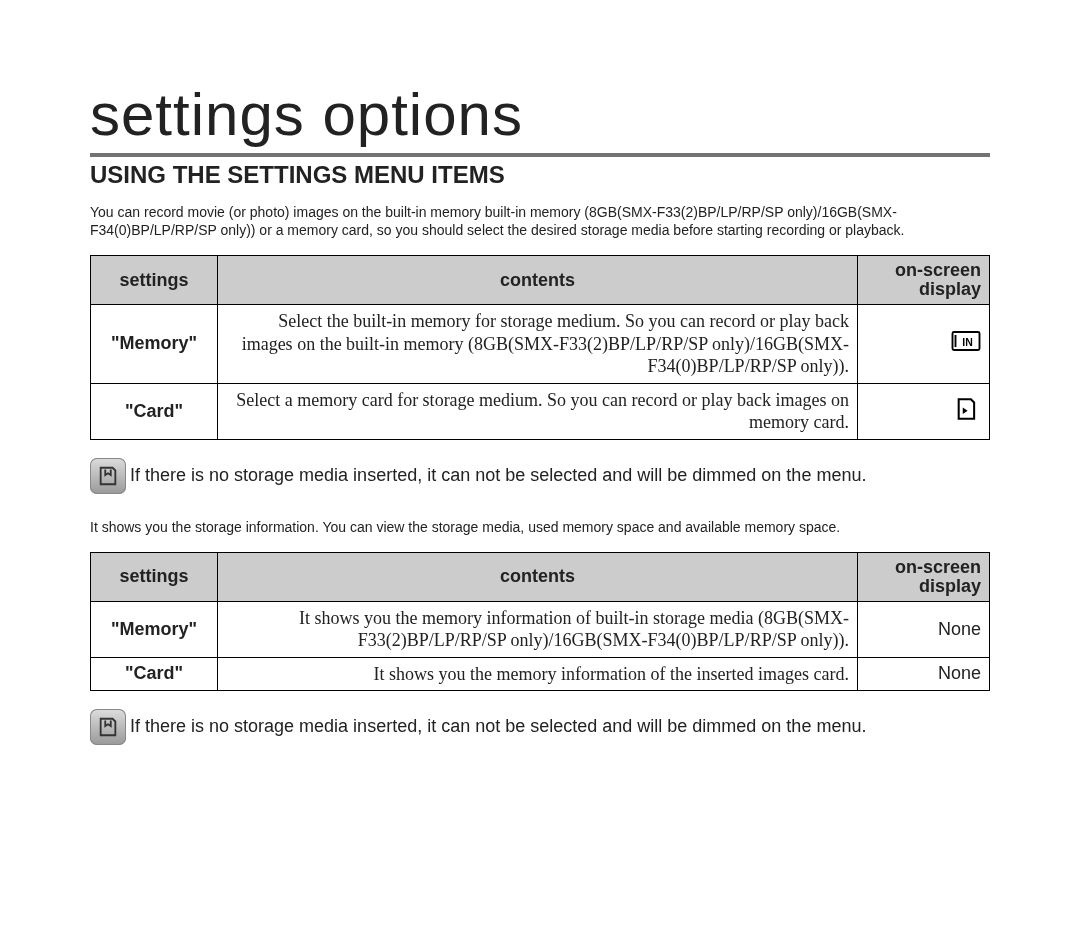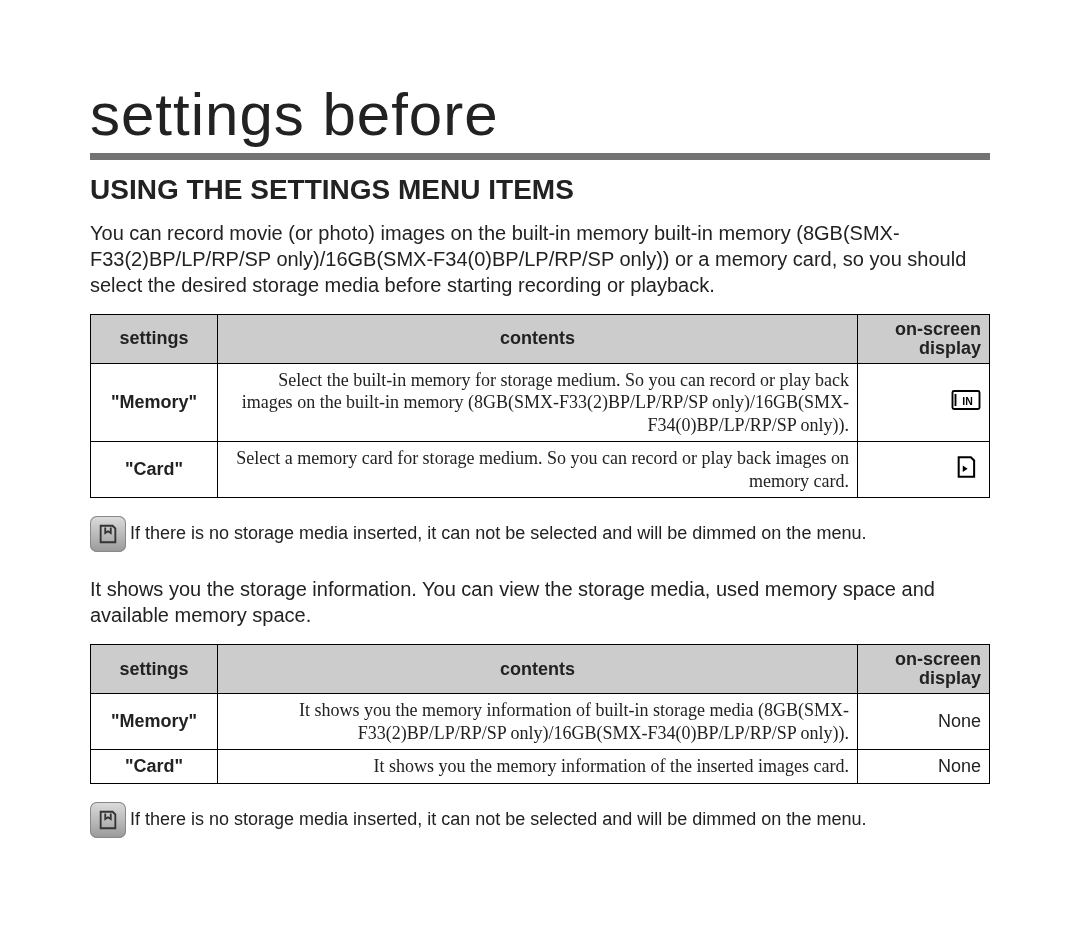--- a/index.html
+++ b/index.html
@@ -18,33 +18,33 @@
     box-sizing: border-box;
   }
   .title {
     font-size: 60px;
     font-weight: 300;
     letter-spacing: 1px;
     font-family: "Helvetica Neue", Arial, sans-serif;
     margin: 30px 0 4px 0;
   }
   .section-heading {
-    font-size: 28px;
+    font-size: 24px;
     font-weight: bold;
-    border-top: 7px solid #737373;
-    padding-top: 14px;
+    border-top: 4px solid #737373;
+    padding-top: 4px;
     margin: 0 0 14px 0;
   }
   .subheading {
     font-size: 20px;
     font-weight: bold;
     margin: 10px 0 4px 0;
   }
   .body-text {
-    font-size: 20px;
+    font-size: 14px;
     line-height: 1.3;
     margin: 0 0 16px 0;
   }
   table.settings {
     width: 100%;
     border-collapse: collapse;
     font-size: 18px;
     margin-bottom: 18px;
   }
   table.settings th, table.settings td {
@@ -96,21 +96,21 @@
     line-height: 1.3;
     padding-top: 6px;
   }
   .osd-icon svg { width: 30px; height: 26px; }
 </style>
 </head>
 <body>
 
 <div class="page">
 
-  <div class="title">settings before</div>
+  <div class="title">settings options</div>
 
   <div class="section-heading">USING THE SETTINGS MENU ITEMS</div>
 
   <div class="body-text">You can record movie (or photo) images on the built-in memory built-in memory (8GB(SMX-F33(2)BP/LP/RP/SP only)/16GB(SMX-F34(0)BP/LP/RP/SP only)) or a memory card, so you should select the desired storage media before starting recording or playback.</div>
 
   <table class="settings">
     <tbody>
         <tr>
       <th class="setcol">settings</th>
       <th>contents</th>

